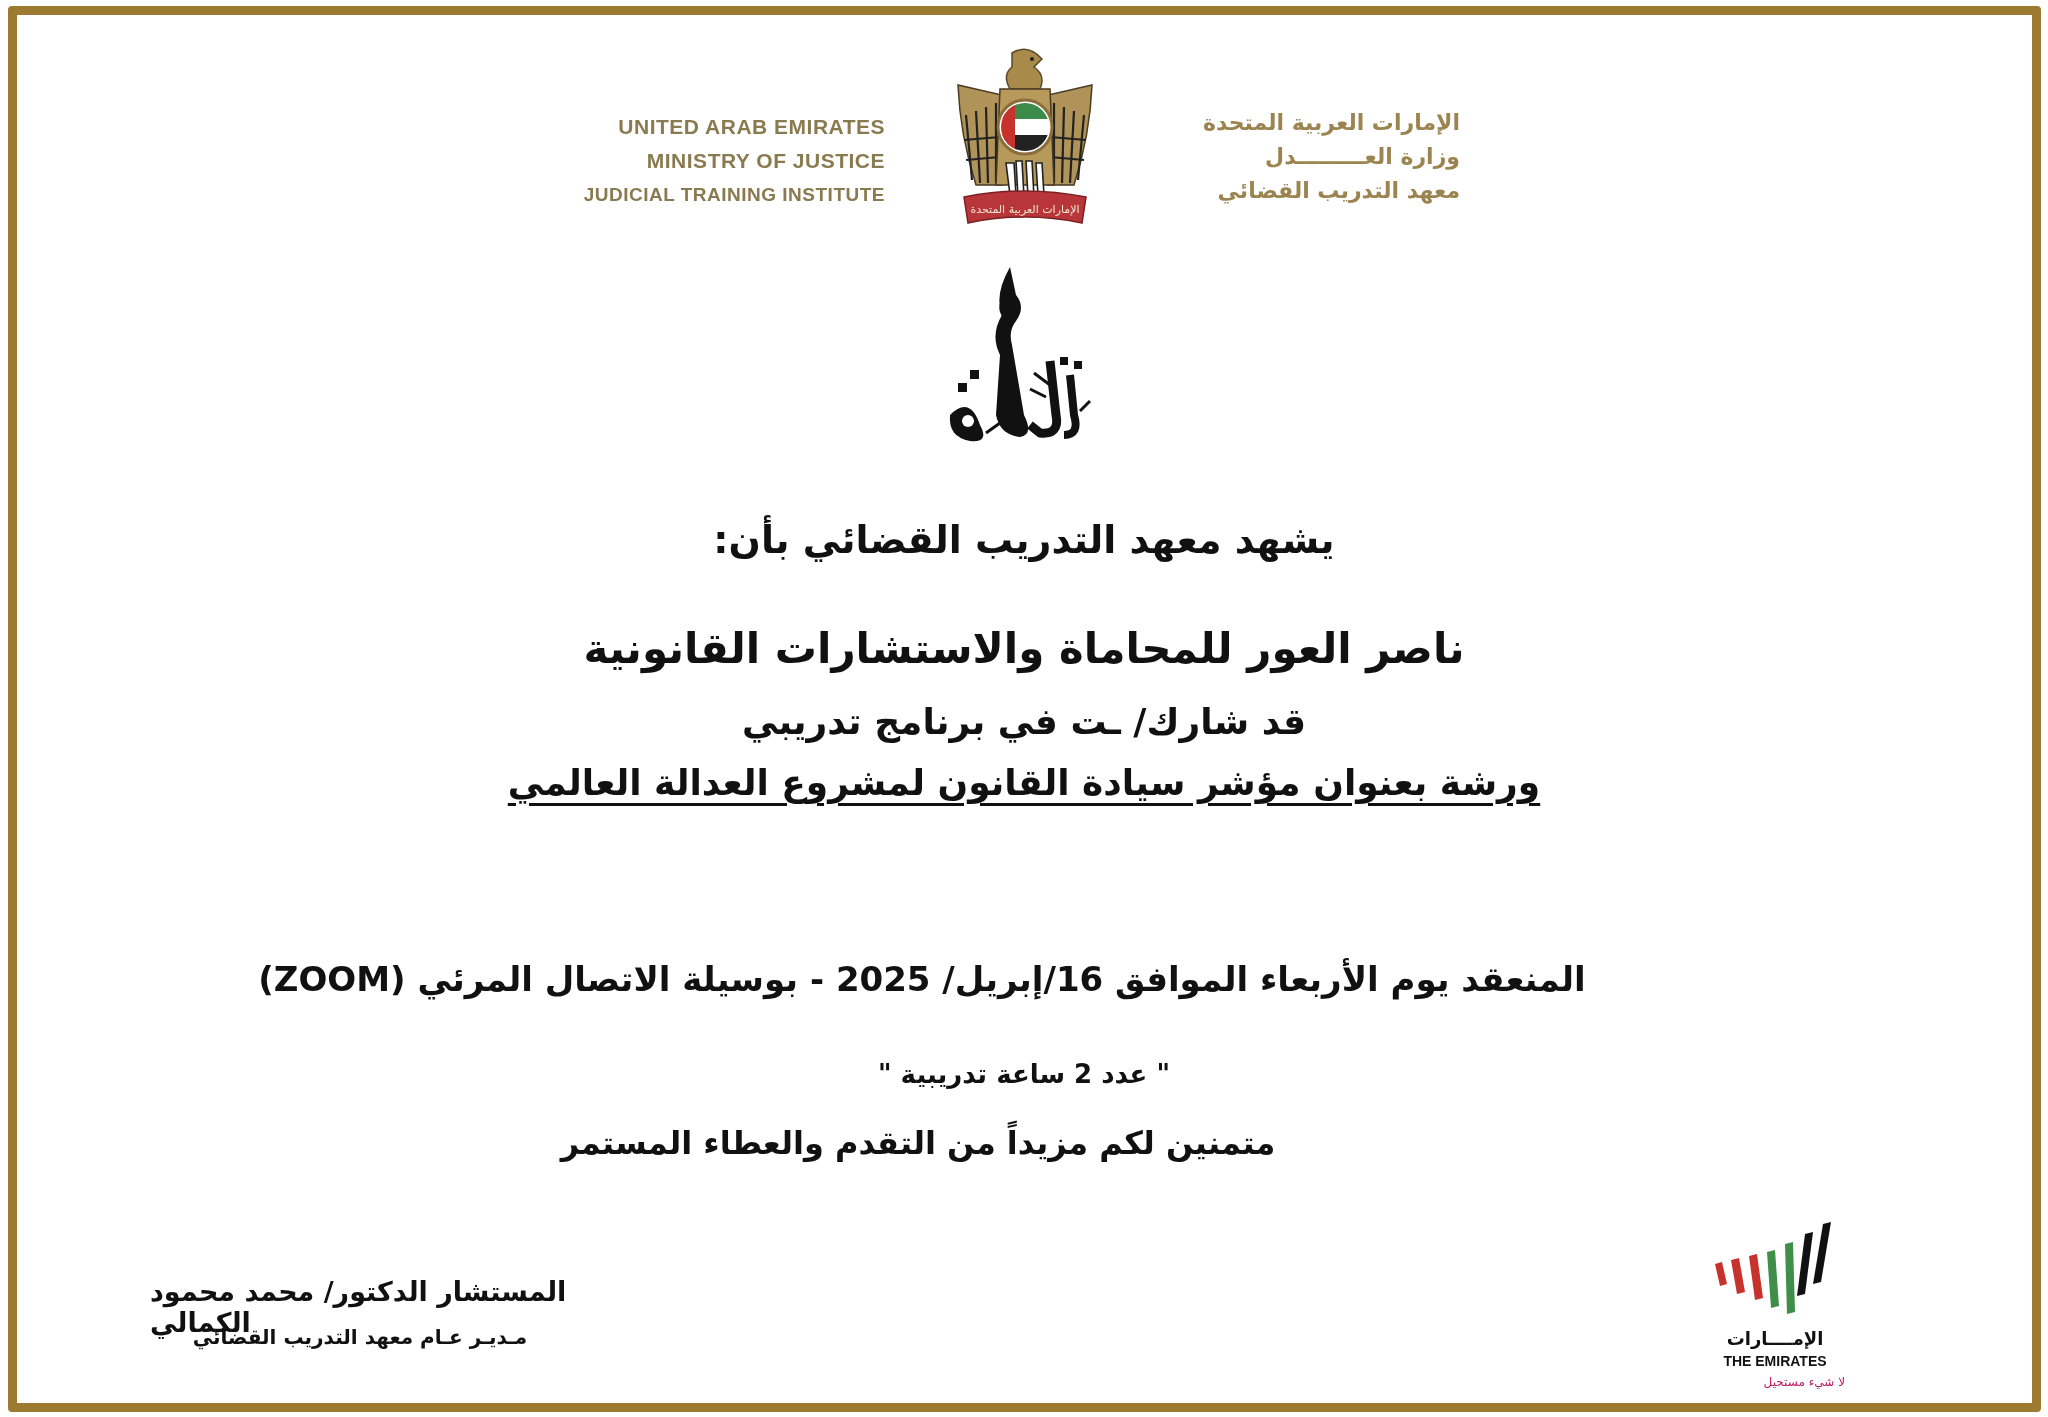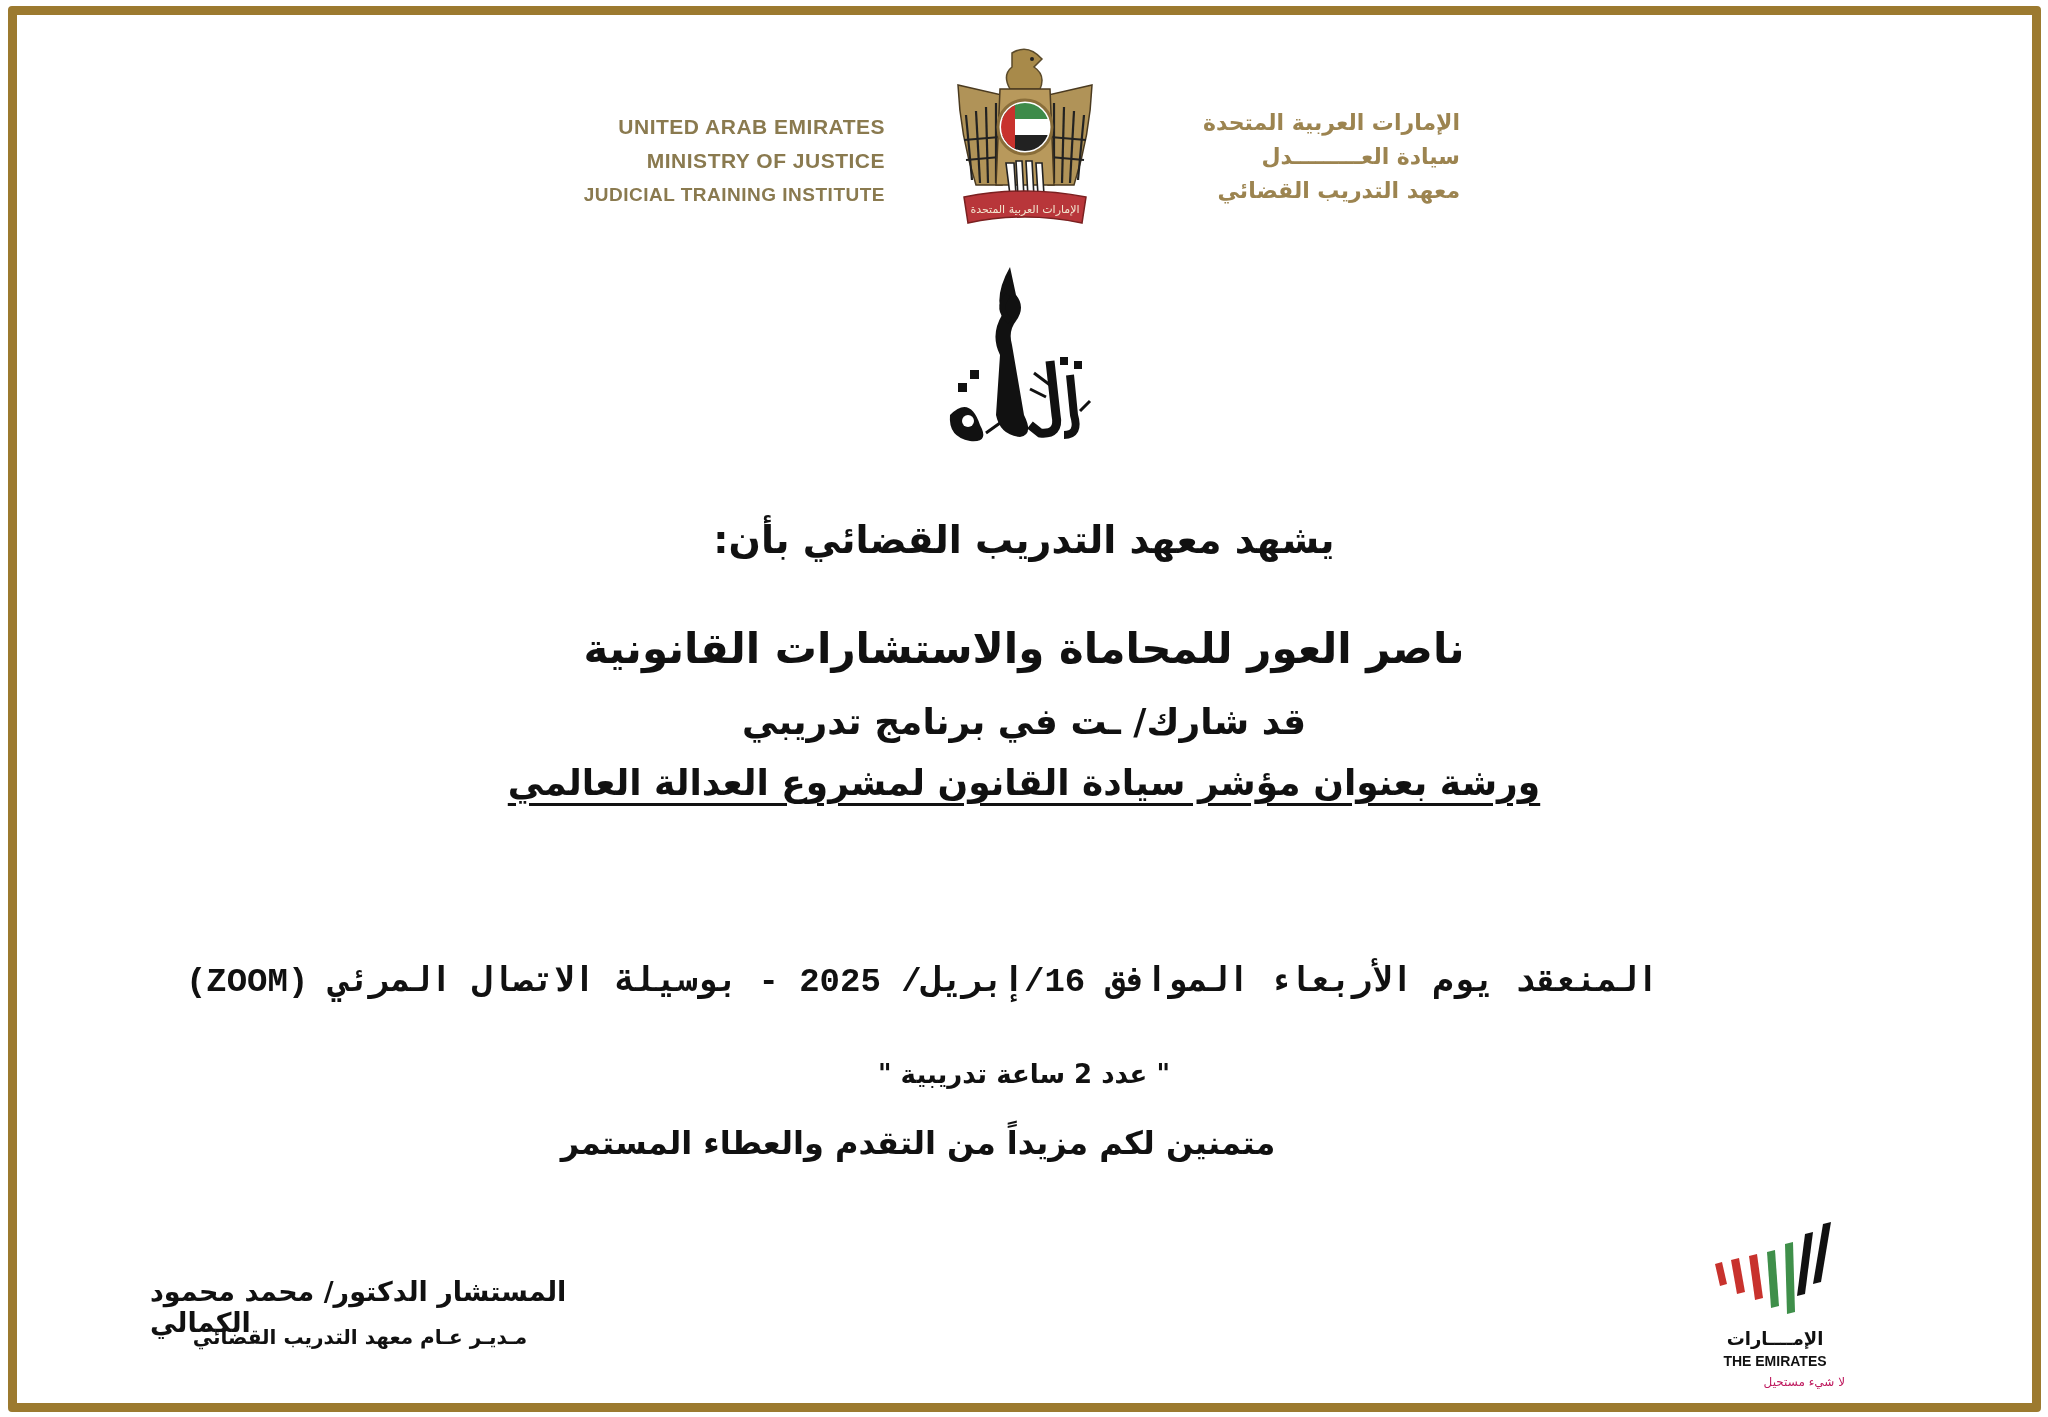--- a/index.html
+++ b/index.html
@@ -22,21 +22,21 @@
 
   .emblem { left: 950px; top: 45px; width: 150px; height: 190px; }
   .shahada { left: 930px; top: 265px; width: 170px; height: 180px; }
 
   .line-bold { font-weight: bold; font-family: "DejaVu Sans", sans-serif; }
   .t1 { left: 0; width: 2048px; top: 474px; font-size: 38px; }
   .t2 { left: 0; width: 2048px; top: 580px; font-size: 42px; }
   .t3 { left: 0; width: 2048px; top: 657px; font-size: 36px; }
   .t4 { left: 0; width: 2048px; top: 718px; font-size: 36px; }
   .t4 span { text-decoration: underline; text-decoration-thickness: 3px; text-underline-offset: 8px; }
-  .t5 { left: 0; width: 1844px; top: 915px; font-size: 34px; font-family: Liberation Mono, monospace; }
+  .t5 { left: 0; width: 1844px; top: 915px; font-size: 34px; }
   .t6 { left: 0; width: 2048px; top: 1015px; font-size: 26px; }
   .t7 { left: 0; width: 1836px; top: 1080px; font-size: 32px; }
 
   .sig-name { left: 150px; width: 420px; top: 1276px; font-size: 27px; text-align: left; direction: rtl; }
   .sig-title { left: 150px; width: 420px; top: 1325px; font-size: 20px; text-align: center; direction: rtl; }
 
   .em-logo { left: 1705px; top: 1220px; width: 150px; height: 180px; }
   .em-logo .bars { position: absolute; left: 0; top: 0; width: 150px; height: 110px; }
   .em-ar { position: absolute; left: 0; width: 140px; top: 108px; text-align: center;
            font-size: 18px; direction: rtl; font-weight: bold; }
@@ -99,21 +99,21 @@
         <path d="M86 118 L88 150 L94 150 L92 118 Z"></path>
     </g>
 
     <path d="M14 152 Q75 140 136 152 L132 178 Q75 166 18 178 Z" fill="#b8363a" stroke="#7a2020" stroke-width="1.5"></path>
     <text x="75" y="168" text-anchor="middle" font-size="11" fill="#f3e6d0" font-family="DejaVu Sans, sans-serif" direction="rtl">الإمارات العربية المتحدة</text>
   </svg>
 </div>
 
 <div class="abs hdr-ar">
   <div>الإمارات العربية المتحدة</div>
-  <div>سيادة العـــــــــدل</div>
+  <div>وزارة العـــــــــدل</div>
   <div>معهد التدريب القضائي</div>
 </div>
 
 <div class="abs shahada">
   <svg width="170" height="180" viewBox="0 0 170 180">
     <path d="M80 2 L86 30 Q96 42 86 56 Q78 66 82 80 L94 150 Q104 170 90 172 Q70 170 66 150 L70 90 Q60 70 72 50 Q64 30 80 2 Z" fill="#111"></path>
     <path d="M78 30 Q66 44 80 56" stroke="#111" stroke-width="6" fill="none"></path>
     <path d="M20 150 Q40 130 50 160 Q60 178 40 176 Q18 172 20 150 Z" fill="#111"></path>
     <circle cx="38" cy="156" r="6" fill="#fff"></circle>
     <path d="M120 96 L126 150 Q130 170 110 168 L100 160" stroke="#111" stroke-width="9" fill="none"></path>

